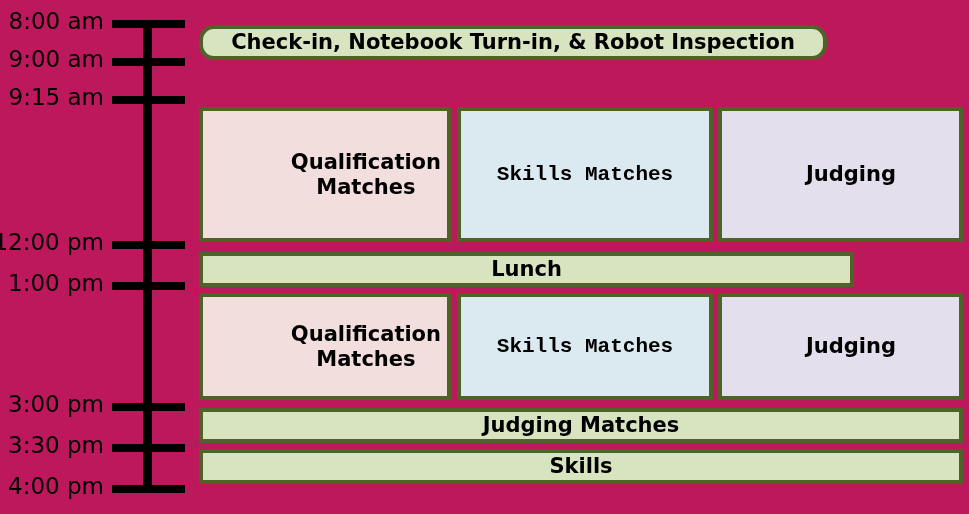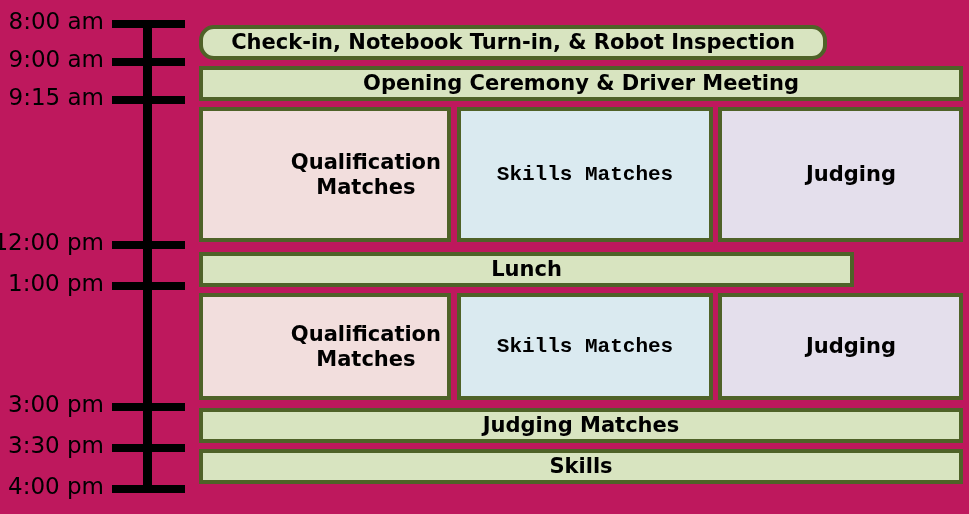--- a/index.html
+++ b/index.html
@@ -134,23 +134,20 @@
           <div class="tick-label">4:00 pm</div>
           <div class="tick-mark"></div>
         </div>
       </div>
   </div>
 
   <div id="events-area">
       <div class="event-block fill-green" style="left: 0px; width: 628px; top: 25px; height: 35px; border-radius: 15px;">
         <span class="event-label">Check-in, Notebook Turn-in, &amp; Robot Inspection</span>
       </div>
-      <div class="event-block fill-green" style="left: 0px; width: 764px; top: 66px; height: 35px;">
-        <span class="event-label">Opening Ceremony &amp; Driver Meeting</span>
-      </div>
       <div class="event-block fill-pink" style="left: 0px; width: 252px; top: 107px; height: 135px;">
         <span class="event-label">Qualification
 Matches</span>
       </div>
       <div class="event-block fill-blue" style="left: 258px; width: 256px; top: 107px; height: 135px;">
         <span class="event-label">Skills Matches</span>
       </div>
       <div class="event-block fill-lavender" style="left: 519px; width: 245px; top: 107px; height: 135px;">
         <span class="event-label">Judging</span>
       </div>

